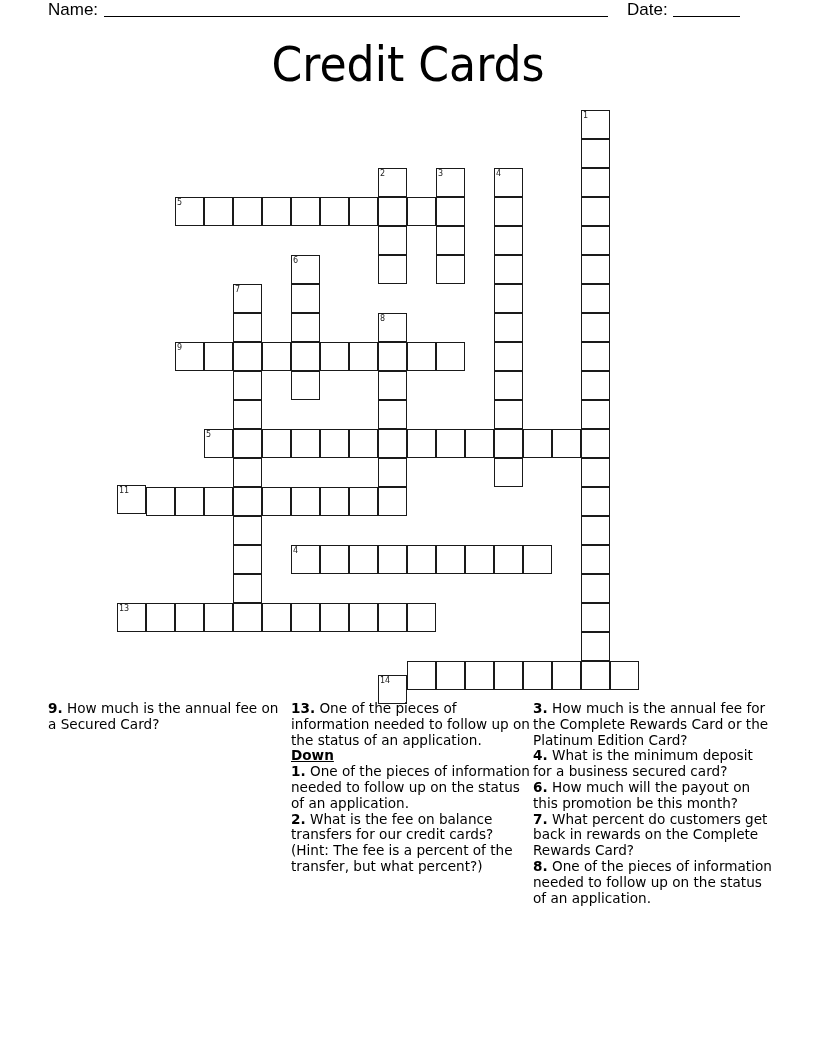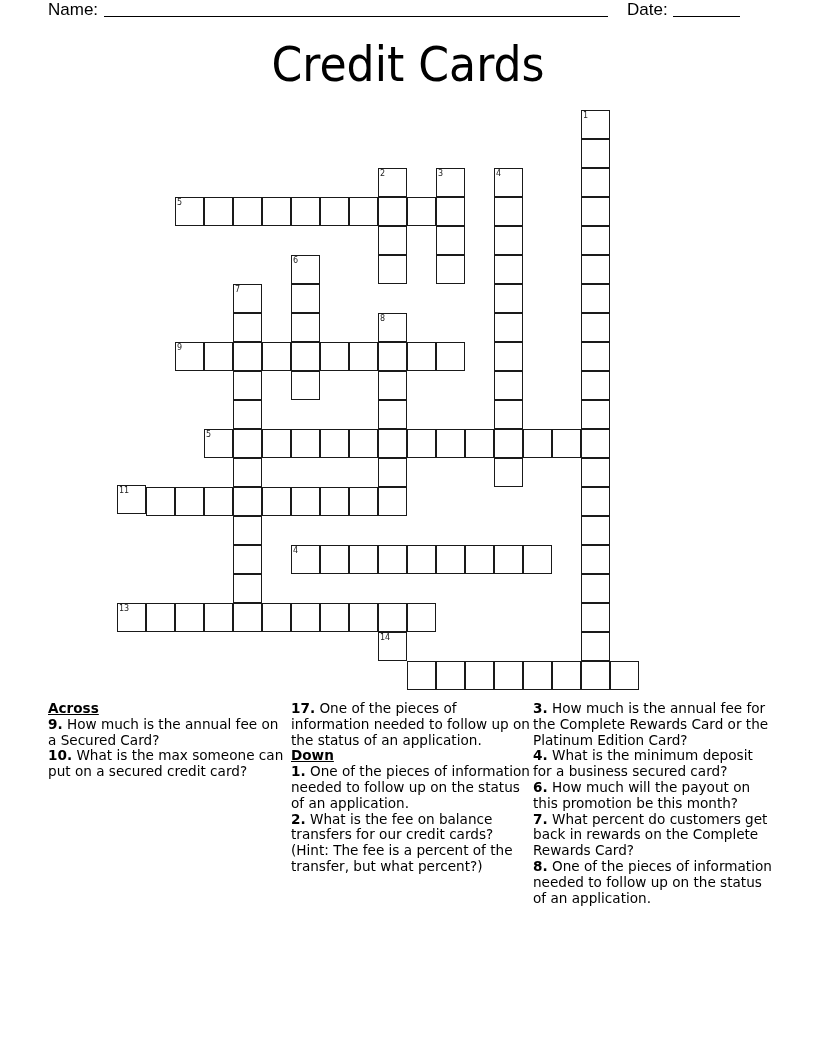--- a/index.html
+++ b/index.html
@@ -169,40 +169,38 @@
     </div>
     <div class="cell" style="left: 146px; top: 603px;"></div>
     <div class="cell" style="left: 175px; top: 603px;"></div>
     <div class="cell" style="left: 204px; top: 603px;"></div>
     <div class="cell" style="left: 262px; top: 603px;"></div>
     <div class="cell" style="left: 291px; top: 603px;"></div>
     <div class="cell" style="left: 320px; top: 603px;"></div>
     <div class="cell" style="left: 349px; top: 603px;"></div>
     <div class="cell" style="left: 378px; top: 603px;"></div>
     <div class="cell" style="left: 407px; top: 603px;"></div>
-    <div class="cell" style="left: 378px; top: 632px;">
+    <div class="cell" style="left: 378px; top: 675px;">
       <span class="num">14</span>
     </div>
     <div class="cell" style="left: 407px; top: 661px;"></div>
     <div class="cell" style="left: 436px; top: 661px;"></div>
     <div class="cell" style="left: 465px; top: 661px;"></div>
     <div class="cell" style="left: 494px; top: 661px;"></div>
     <div class="cell" style="left: 523px; top: 661px;"></div>
     <div class="cell" style="left: 552px; top: 661px;"></div>
     <div class="cell" style="left: 610px; top: 661px;"></div>
   </div>
 
 <div class="clues col1">
-  <span class="sec-head">Across</span>
   <span class="clue"><span class="n">9.</span><span> How much is the annual fee on a Secured Card?</span></span>
-  <span class="clue"><span class="n">10.</span><span> What is the max someone can put on a secured credit card?</span></span>
 </div>
 
 <div class="clues col2">
-  <span class="clue"><span class="n">17.</span><span> One of the pieces of information needed to follow up on the status of an application.</span></span>
+  <span class="clue"><span class="n">13.</span><span> One of the pieces of information needed to follow up on the status of an application.</span></span>
   <span class="sec-head">Down</span>
   <span class="clue"><span class="n">1.</span><span> One of the pieces of information needed to follow up on the status of an application.</span></span>
   <span class="clue"><span class="n">2.</span><span> What is the fee on balance transfers for our credit cards? (Hint: The fee is a percent of the transfer, but what percent?)</span></span>
 </div>
 
 <div class="clues col3">
   <span class="clue"><span class="n">3.</span><span> How much is the annual fee for the Complete Rewards Card or the Platinum Edition Card?</span></span>
   <span class="clue"><span class="n">4.</span><span> What is the minimum deposit for a business secured card?</span></span>
   <span class="clue"><span class="n">6.</span><span> How much will the payout on this promotion be this month?</span></span>
   <span class="clue"><span class="n">7.</span><span> What percent do customers get back in rewards on the Complete Rewards Card?</span></span>

